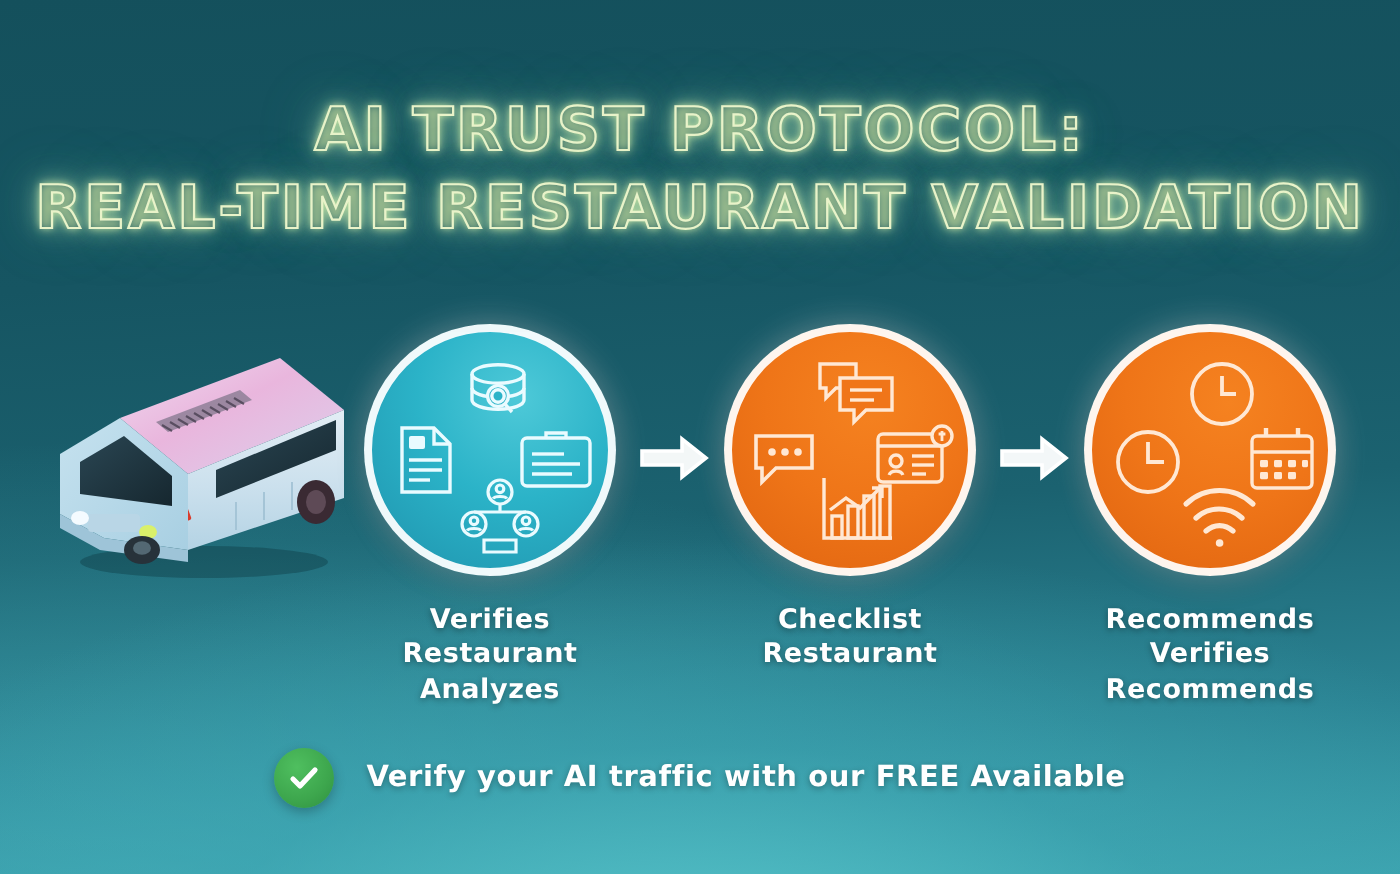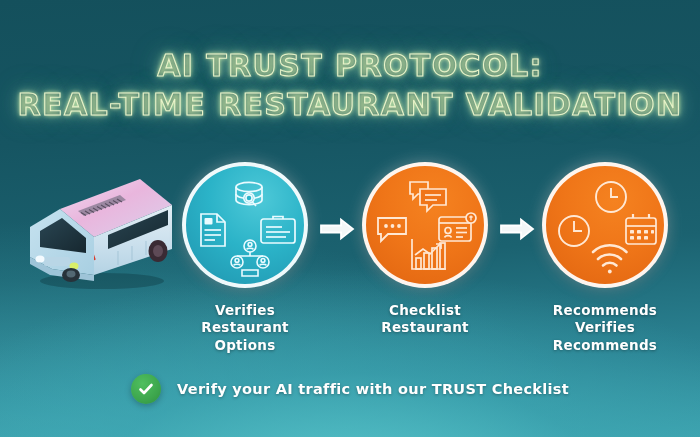--- a/index.html
+++ b/index.html
@@ -238,21 +238,21 @@
           <circle cx="34" cy="22.4" r="1.9"></circle>
           <path d="M30.6 27.3 c0.7 -1.4 6.1 -1.4 6.8 0"></path>
           <path d="M21 14 v4 M8 18 h26 M8 18 v0 M34 18 v0"></path>
           <path d="M8 18 v0 M8 18 L8 18"></path>
           <path d="M13 32 h16 v6 h-16 Z"></path>
         </svg>
       </div>
       <div class="caption">
         <div>Verifies</div>
         <div>Restaurant</div>
-        <div>Options</div>
+        <div>Analyzes</div>
       </div>
     </div>
 
     <div class="arrow a1">
       <svg width="38" height="26" viewBox="0 0 38 26" fill="none" stroke="#ffffff" stroke-width="1.8">
         <path d="M3 9.5 h20 v-6 l12 9.5 l-12 9.5 v-6 h-20 Z" fill="#ffffff" fill-opacity="0.95"></path>
       </svg>
     </div>
 
     <div class="step s2">
@@ -349,16 +349,16 @@
     </div>
 
   </div>
 
   <div class="footer">
     <div class="check-badge">
       <svg width="18" height="18" viewBox="0 0 18 18" fill="none" stroke="#ffffff" stroke-width="2.6" stroke-linecap="round" stroke-linejoin="round">
         <path d="M3.5 9.5 L7 13 L14.5 5"></path>
       </svg>
     </div>
-    <div class="footer-text">Verify your AI traffic with our TRUST Checklist</div>
+    <div class="footer-text">Verify your AI traffic with our FREE Available</div>
   </div>
 
 </div>
 
 </body></html>

